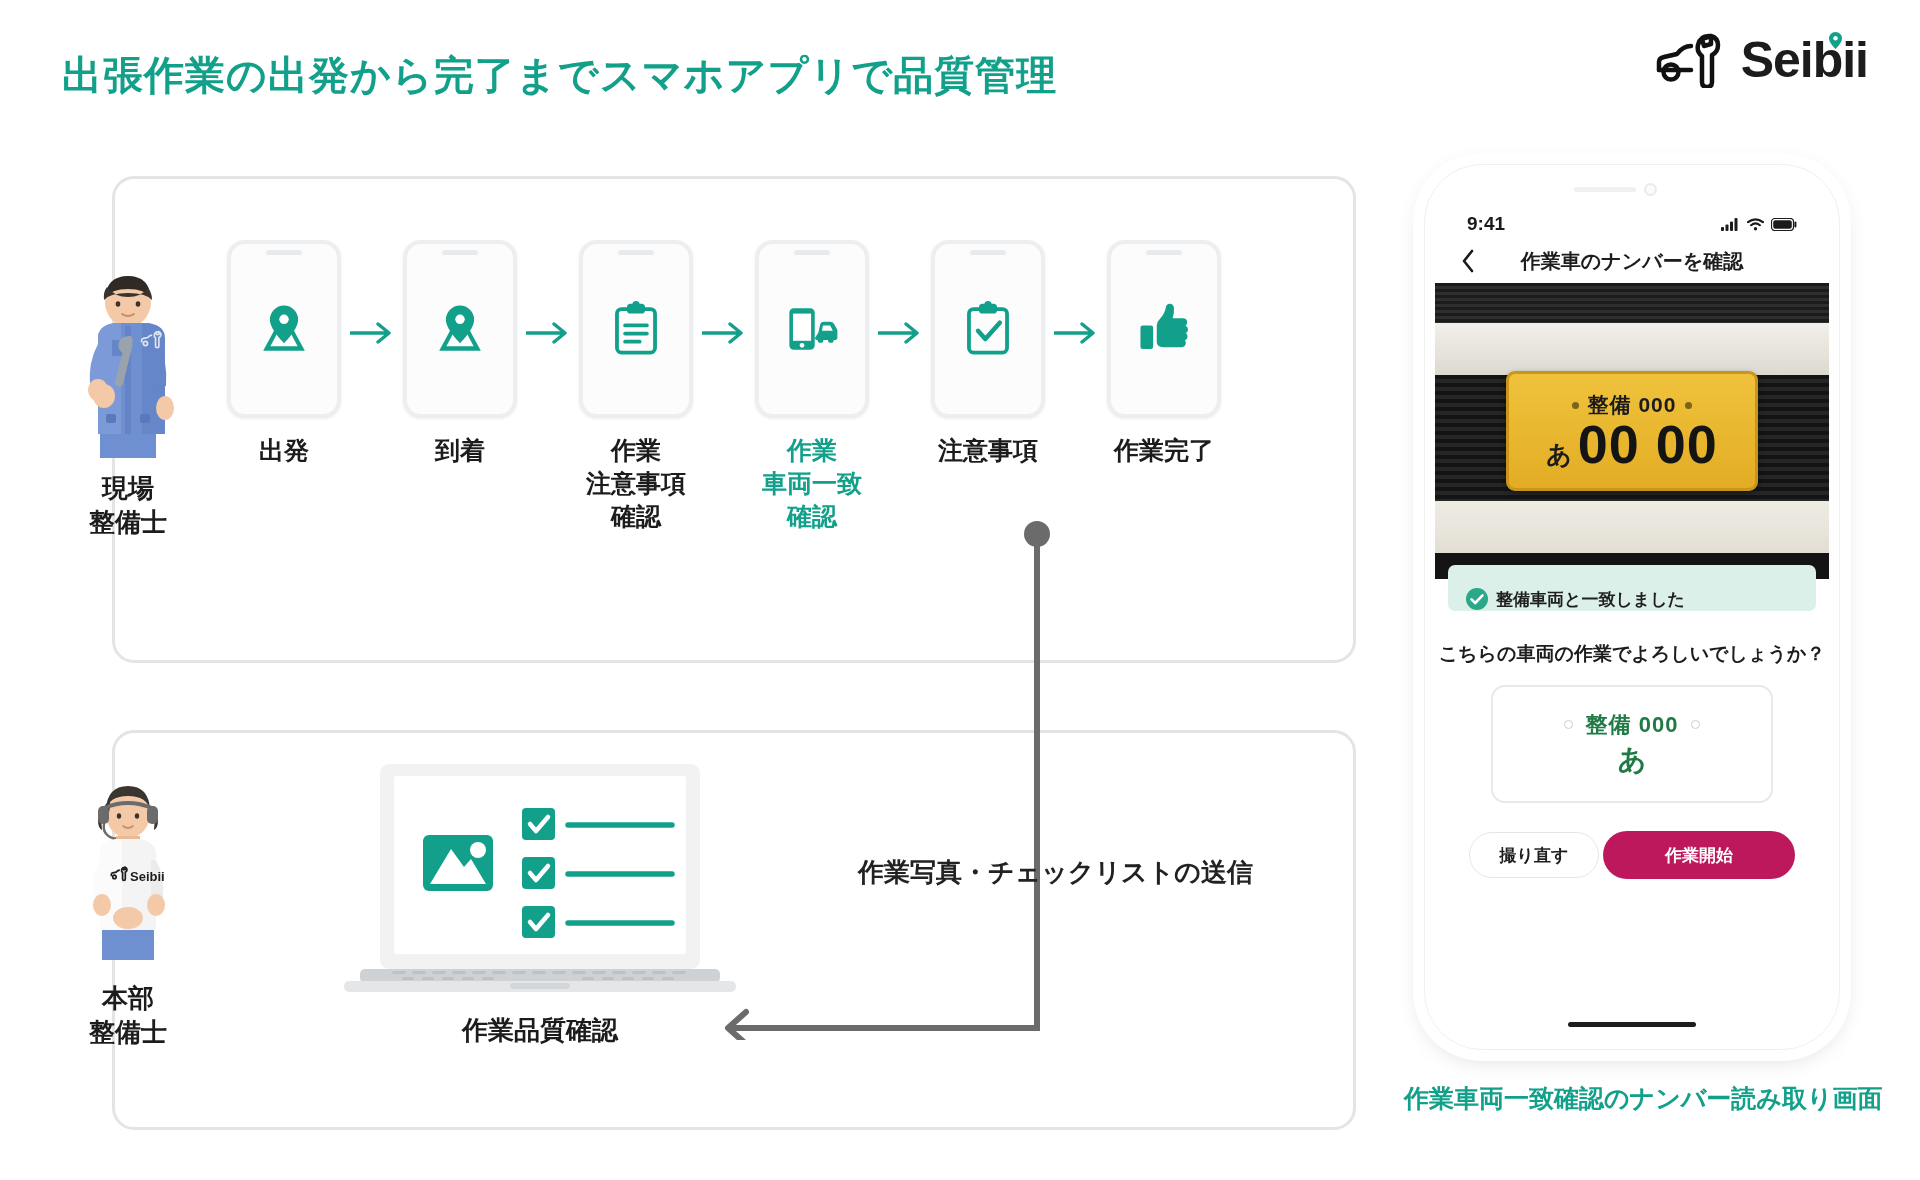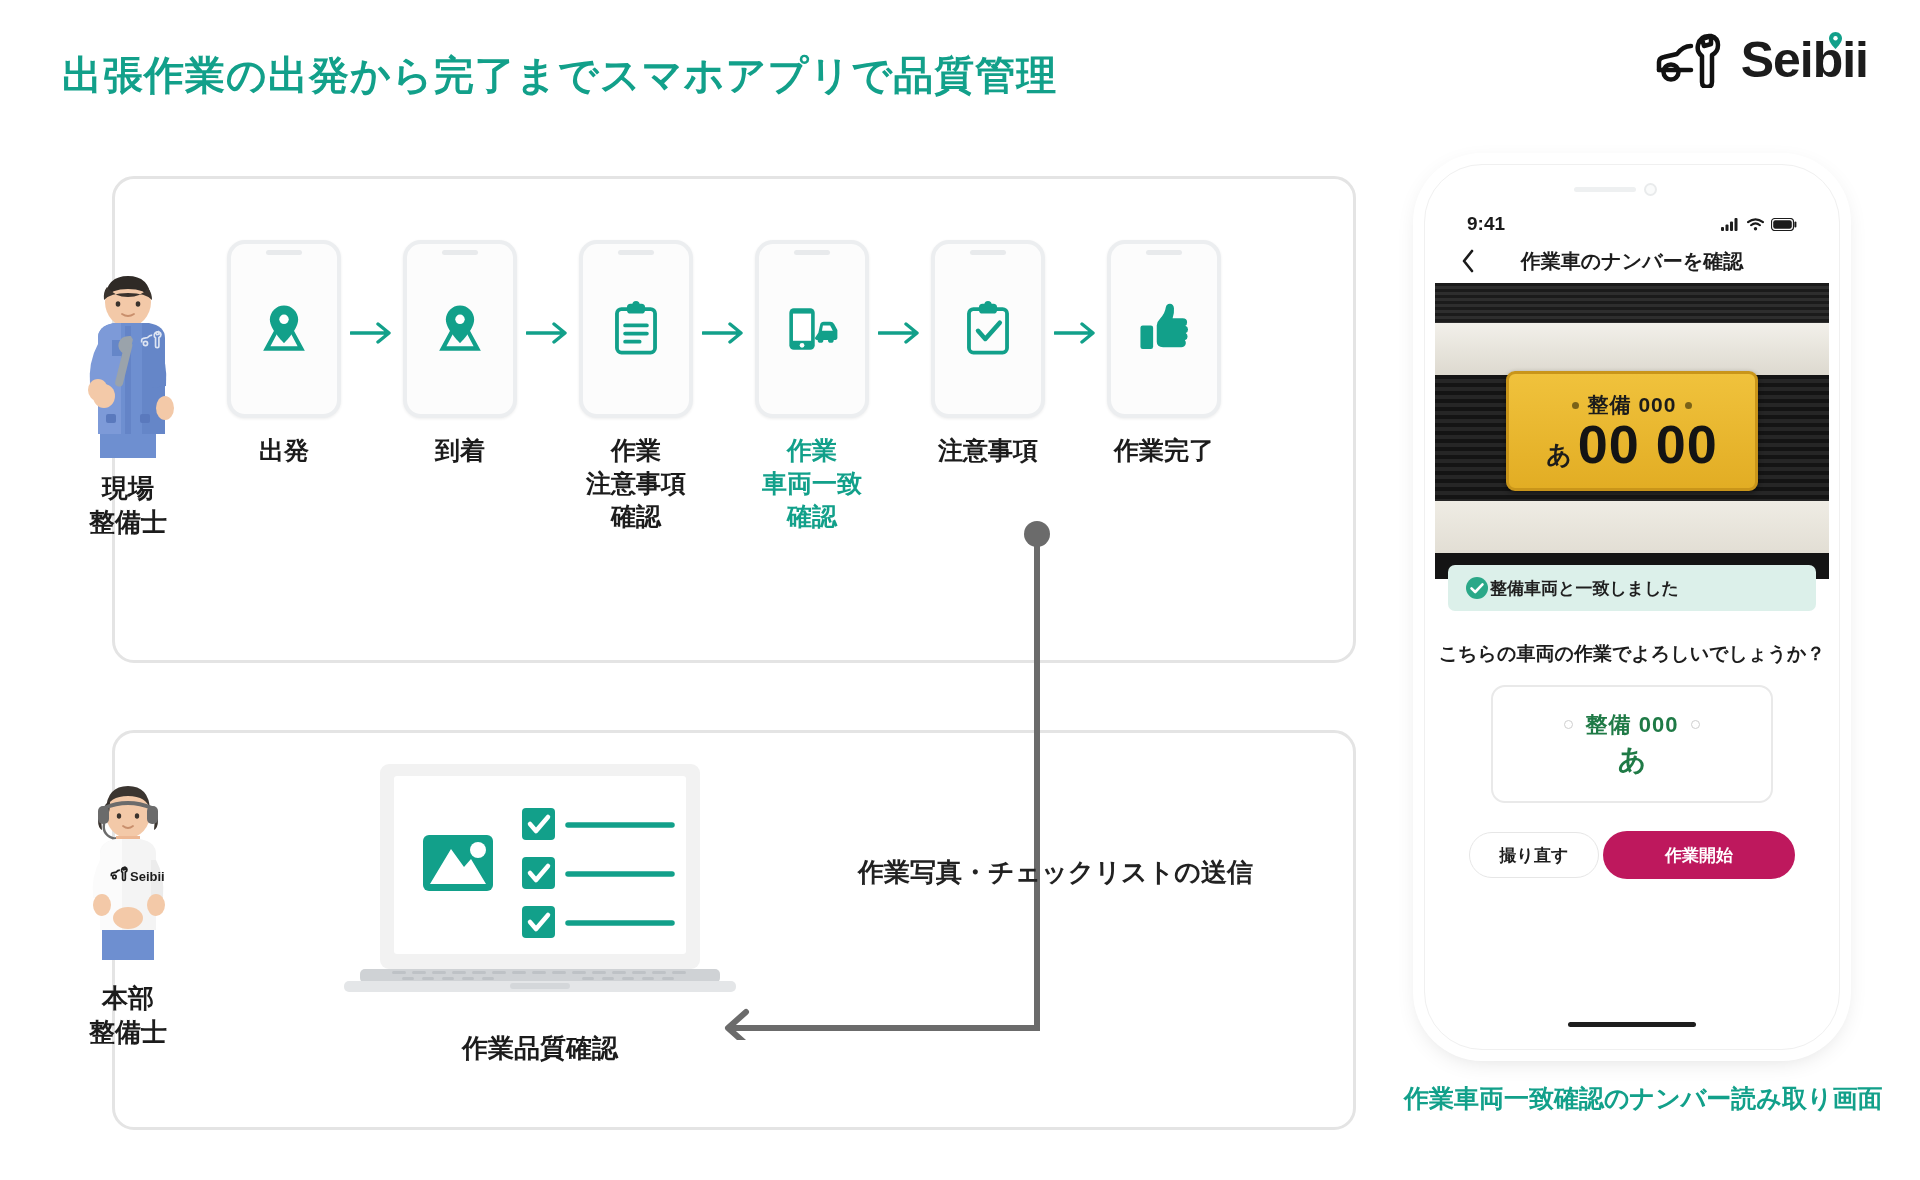--- a/index.html
+++ b/index.html
@@ -73,21 +73,21 @@
   }
   .step-label.accent { color: #12a08a; }
   .flow-arrow {
     width: 52px; display: flex; align-items: center; justify-content: center;
     height: 186px; flex: 0 0 auto;
   }
 
   
   #laptop-block { position: absolute; left: 330px; top: 762px; width: 420px; text-align: center; }
   .laptop-caption {
-    margin-top: 30px; font-size: 26px; font-weight: 700; color: #1c1c1c;
+    margin-top: 12px; font-size: 26px; font-weight: 700; color: #1c1c1c;
   }
 
   
   #connector { position: absolute; left: 690px; top: 520px; width: 420px; height: 520px; }
   .connector-note {
     position: absolute; left: 858px; top: 855px;
     font-size: 26px; font-weight: 700; color: #222; white-space: nowrap;
   }
 
   
@@ -156,21 +156,21 @@
   }
   .plate-yellow .py-main {
     display: flex; align-items: baseline; gap: 6px; margin-top: -2px;
   }
   .plate-yellow .py-kana { font-size: 25px; font-weight: 700; color: #1b1b1b; }
   .plate-yellow .py-num  { font-size: 54px; font-weight: 700; color: #141414; letter-spacing: 1px; line-height: 1; }
 
   .match-banner {
     margin: 0 13px; flex: 0 0 auto;
     background: #dcf0ea; border-radius: 7px;
-    height: 46px; display: flex; align-items: center; gap: 1px; padding: 0 17px;
+    height: 46px; display: flex; align-items: flex-end; gap: 7px; padding: 0 17px;
     position: relative; top: -14px;
   }
   .match-banner .mb-text { font-size: 17px; font-weight: 700; color: #1f1f1f; }
 
   .confirm-q {
     flex: 0 0 auto; text-align: center; font-size: 19px; font-weight: 700;
     color: #1d1d1d; margin-top: 16px;
   }
   .plate-green {
     flex: 0 0 auto; width: 282px; height: 118px; margin: 18px auto 0;

